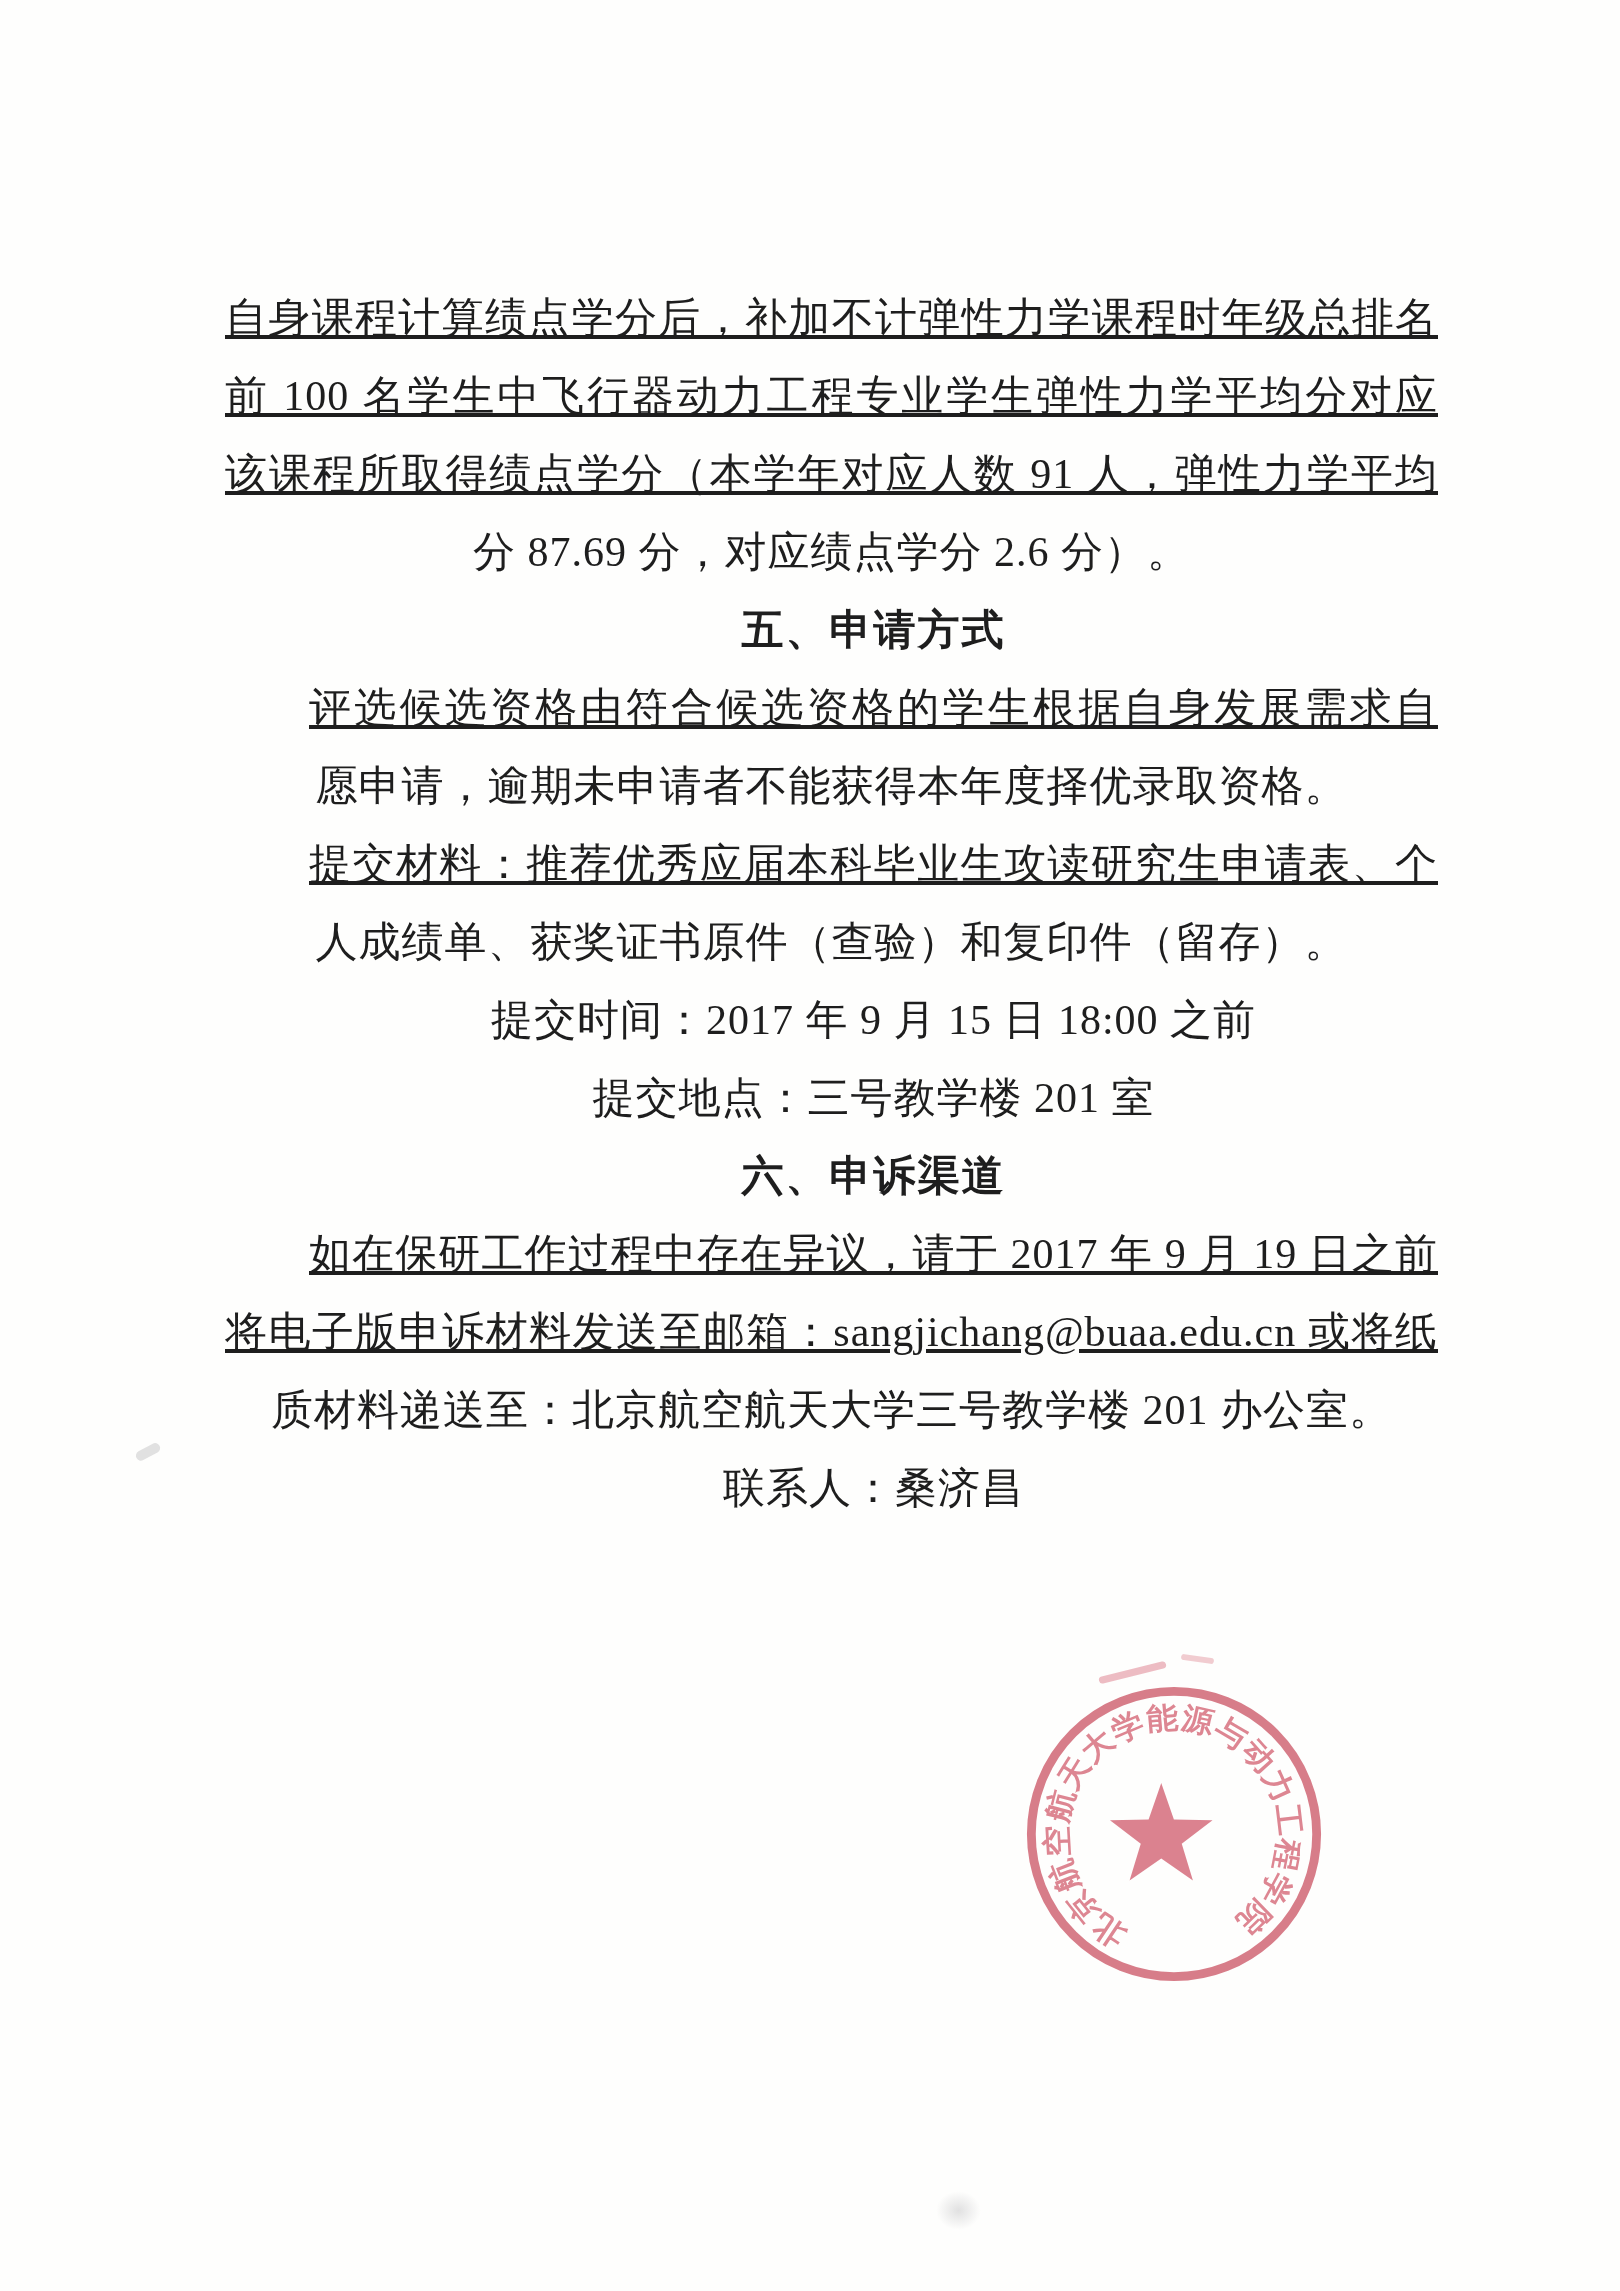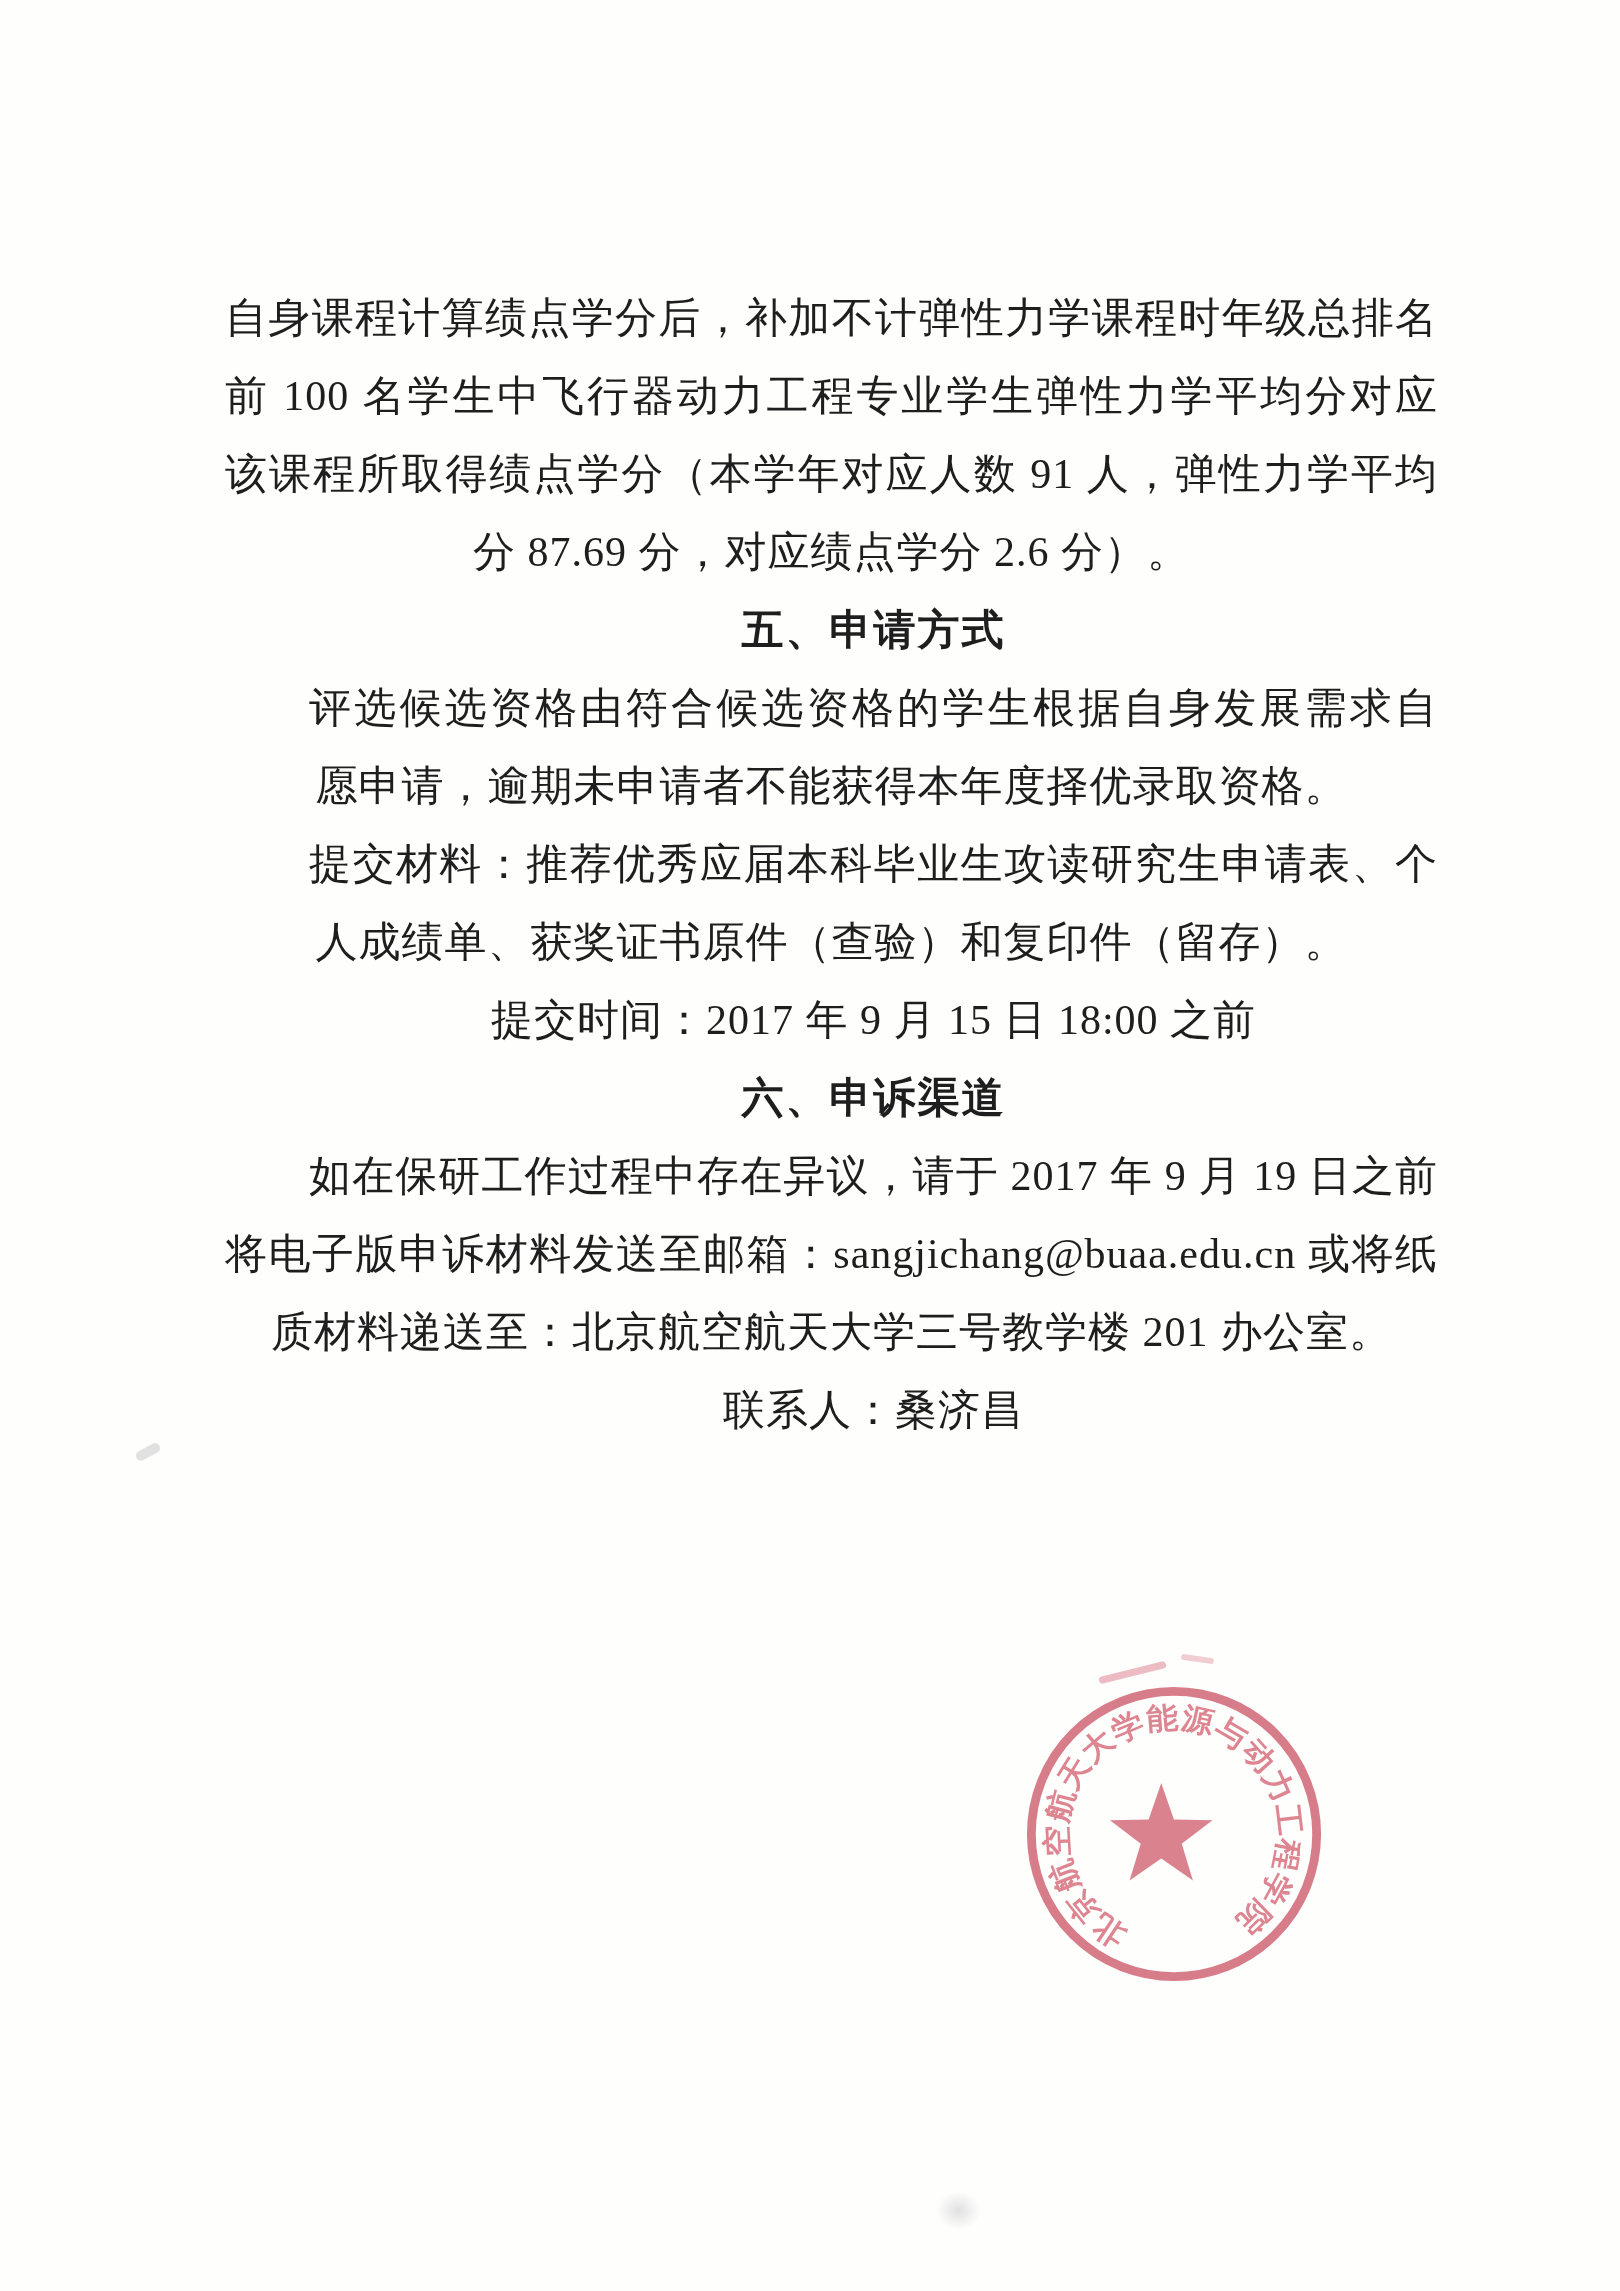--- a/index.html
+++ b/index.html
@@ -30,20 +30,21 @@
   .line.heading {
     font-weight:700;
     font-family:"Liberation Sans","DejaVu Sans",sans-serif;
     letter-spacing:2px;
   }
   .line.indent { text-indent:84px; }
   .line.justify {
     text-align:justify;
     text-align-last:justify;
     text-justify:inter-ideograph;
+    text-decoration:underline;
   }
   .signature {
     position:absolute;
     left:990px; top:1688px;
     width:461px;
     text-align:center;
     font-size:42px;
     line-height:80px;
     letter-spacing:2px;
     color:#1e1e1e;
@@ -100,20 +101,21 @@
       <div class="line body justify">自身课程计算绩点学分后，补加不计弹性力学课程时年级总排名</div>
       <div class="line body justify">前 100 名学生中飞行器动力工程专业学生弹性力学平均分对应</div>
       <div class="line body justify">该课程所取得绩点学分（本学年对应人数 91 人，弹性力学平均</div>
       <div class="line body">分 87.69 分，对应绩点学分 2.6 分）。</div>
       <div class="line heading indent">五、申请方式</div>
       <div class="line body justify indent">评选候选资格由符合候选资格的学生根据自身发展需求自</div>
       <div class="line body">愿申请，逾期未申请者不能获得本年度择优录取资格。</div>
       <div class="line body justify indent">提交材料：推荐优秀应届本科毕业生攻读研究生申请表、个</div>
       <div class="line body">人成绩单、获奖证书原件（查验）和复印件（留存）。</div>
       <div class="line body indent">提交时间：2017 年 9 月 15 日 18:00 之前</div>
+      <div class="line body indent">提交地点：三号教学楼 201 室</div>
       <div class="line heading indent">六、申诉渠道</div>
       <div class="line body justify indent">如在保研工作过程中存在异议，请于 2017 年 9 月 19 日之前</div>
       <div class="line body justify">将电子版申诉材料发送至邮箱：sangjichang@buaa.edu.cn 或将纸</div>
       <div class="line body">质材料递送至：北京航空航天大学三号教学楼 201 办公室。</div>
       <div class="line body indent">联系人：桑济昌</div>
     </div>
 
   <svg class="seal" viewBox="0 0 306 306">
     <defs>
       <path id="sealArc" d="M 106.4,249.9 A 108,108 0 1 1 197.6,249.9" fill="none"></path>

